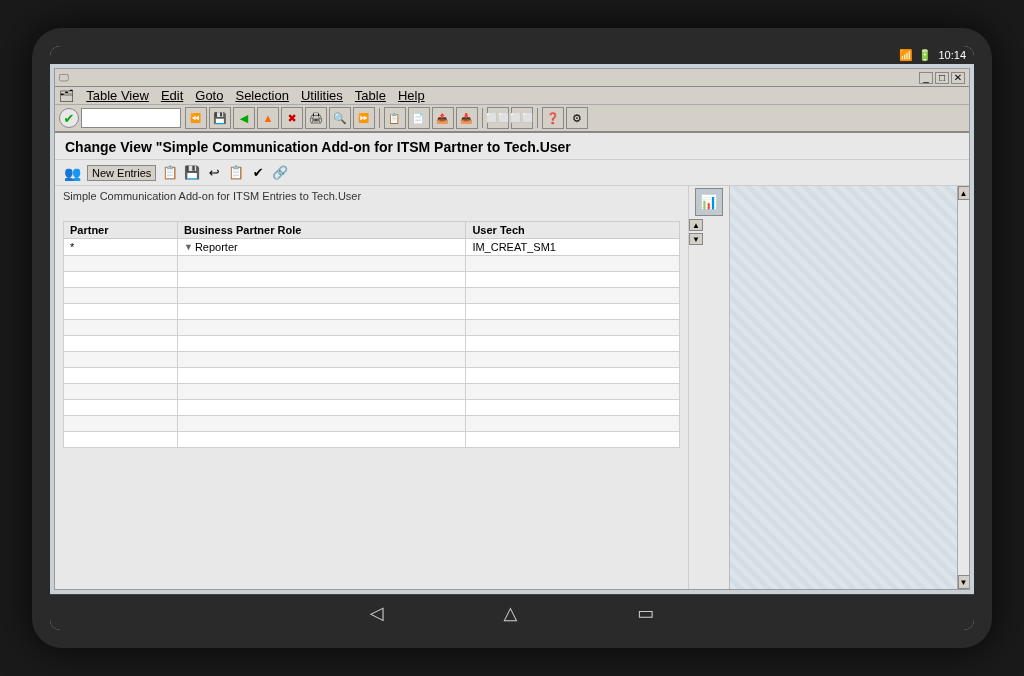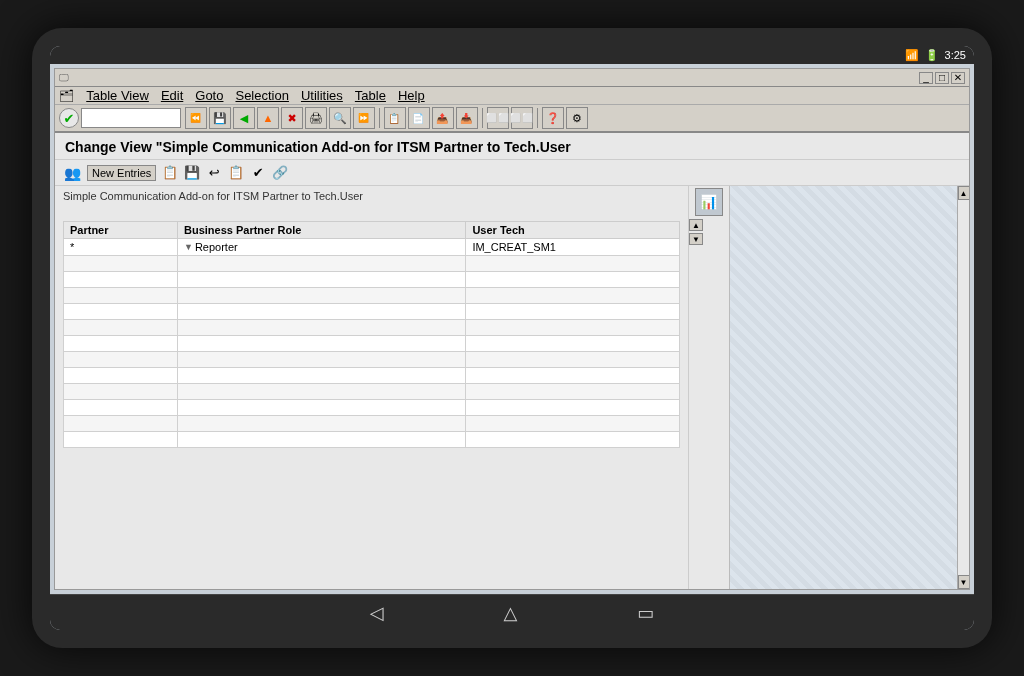--- a/index.html
+++ b/index.html
@@ -322,21 +322,21 @@
   </style>
 </head>
 <body>
 
 <div class="tablet-outer">
   <div class="tablet-screen">
 
     <div class="status-bar">
       <span>📶</span>
       <span>🔋</span>
-      <span>3:25</span>
+      <span>10:14</span>
     </div>
 
     <div class="sap-window">
 
       <div class="window-title-bar">
         <div style="display:flex;align-items:center;gap:4px;">
           <span style="font-size:10px;color:#555;">🖵</span>
         </div>
         <div class="window-controls">
           <div class="win-ctrl">_</div>
@@ -442,21 +442,21 @@
           <span style="font-size:13px;">✔</span>
         </div>
         <div class="action-icon">
           <span style="font-size:13px;">🔗</span>
         </div>
       </div>
 
       <div class="content-area">
 
         <div class="table-container">
-          <div class="table-section-title">Simple Communication Add-on for ITSM Partner to Tech.User</div>
+          <div class="table-section-title">Simple Communication Add-on for ITSM Entries to Tech.User</div>
           <table class="data-table">
             <thead>
               <tr>
                 <th>Partner</th>
                 <th>Business Partner Role</th>
                 <th>User Tech</th>
               </tr>
             </thead>
             <tbody id="table-body">
             <tr>

